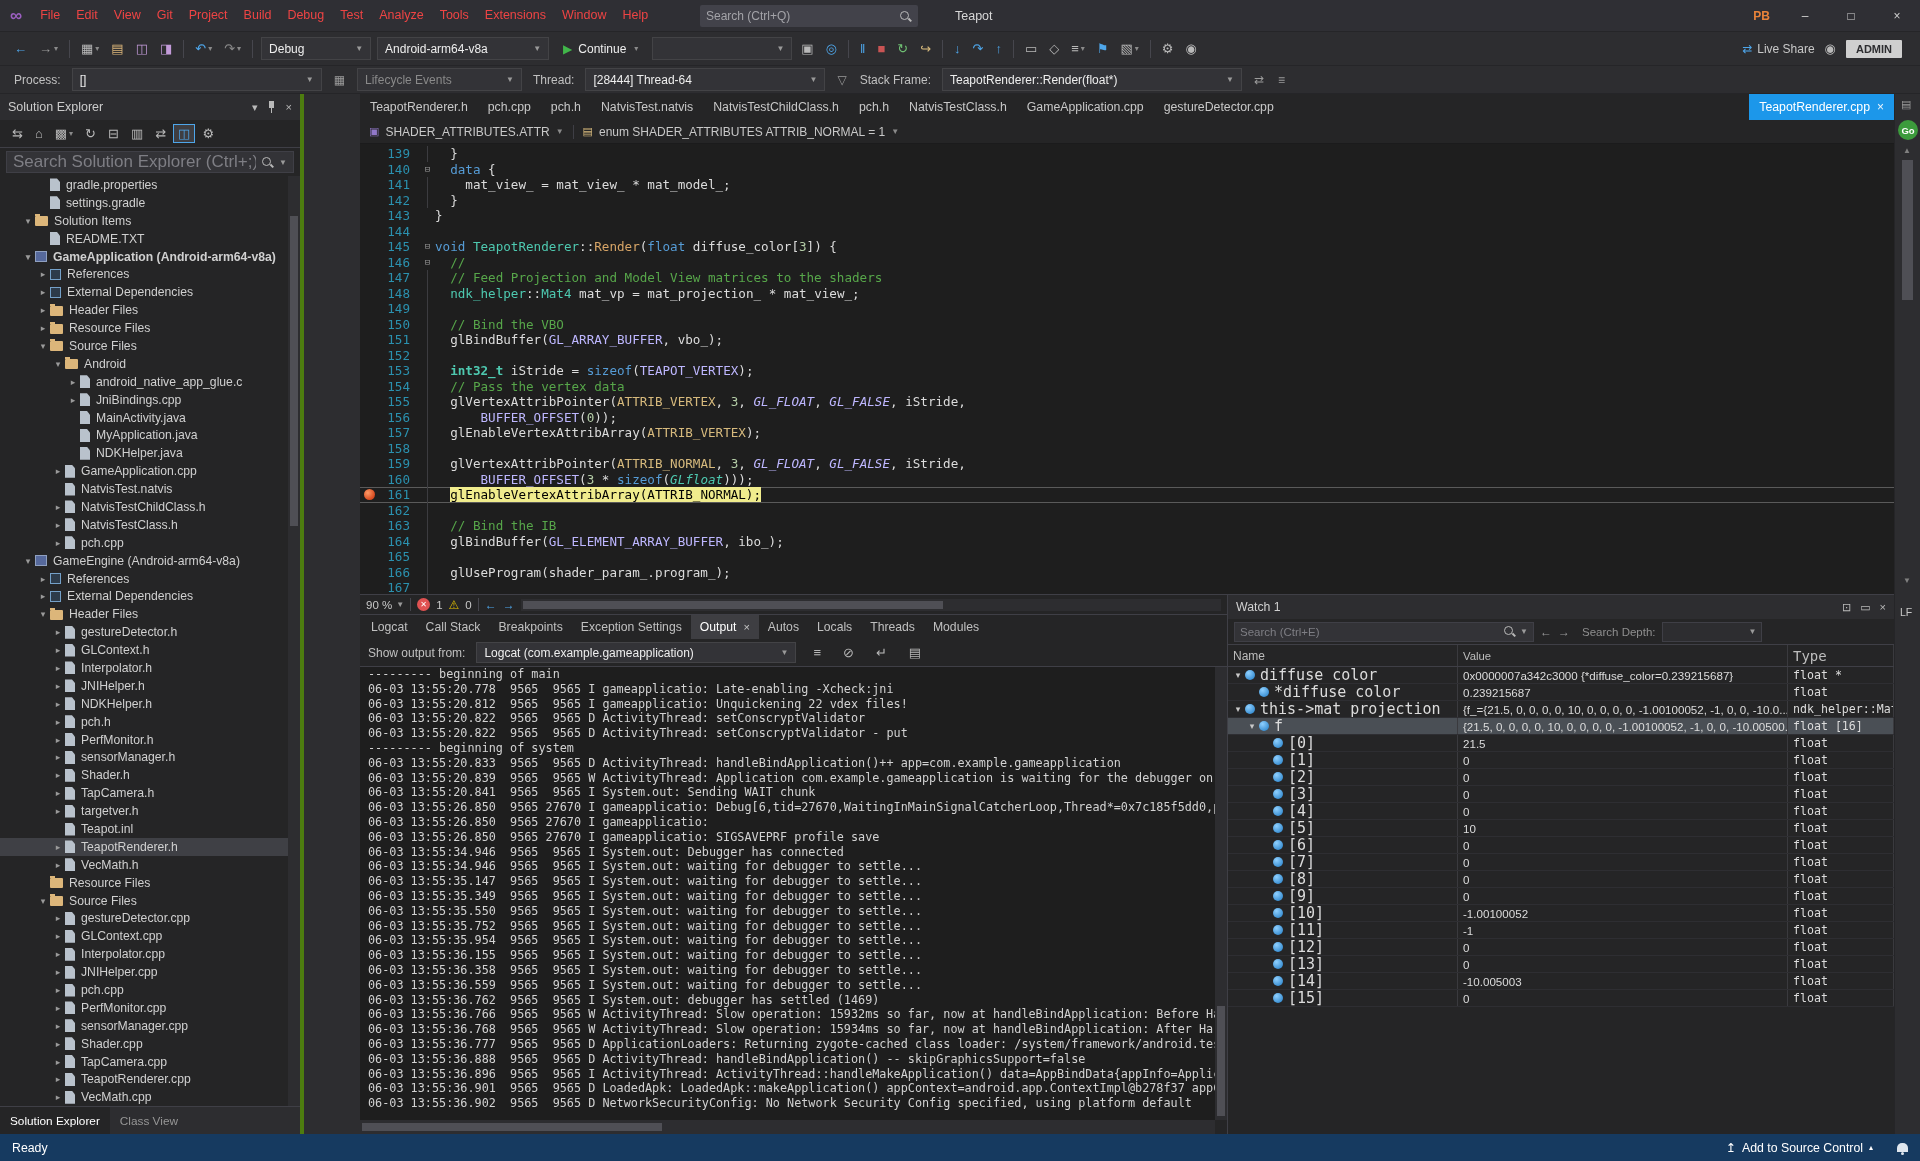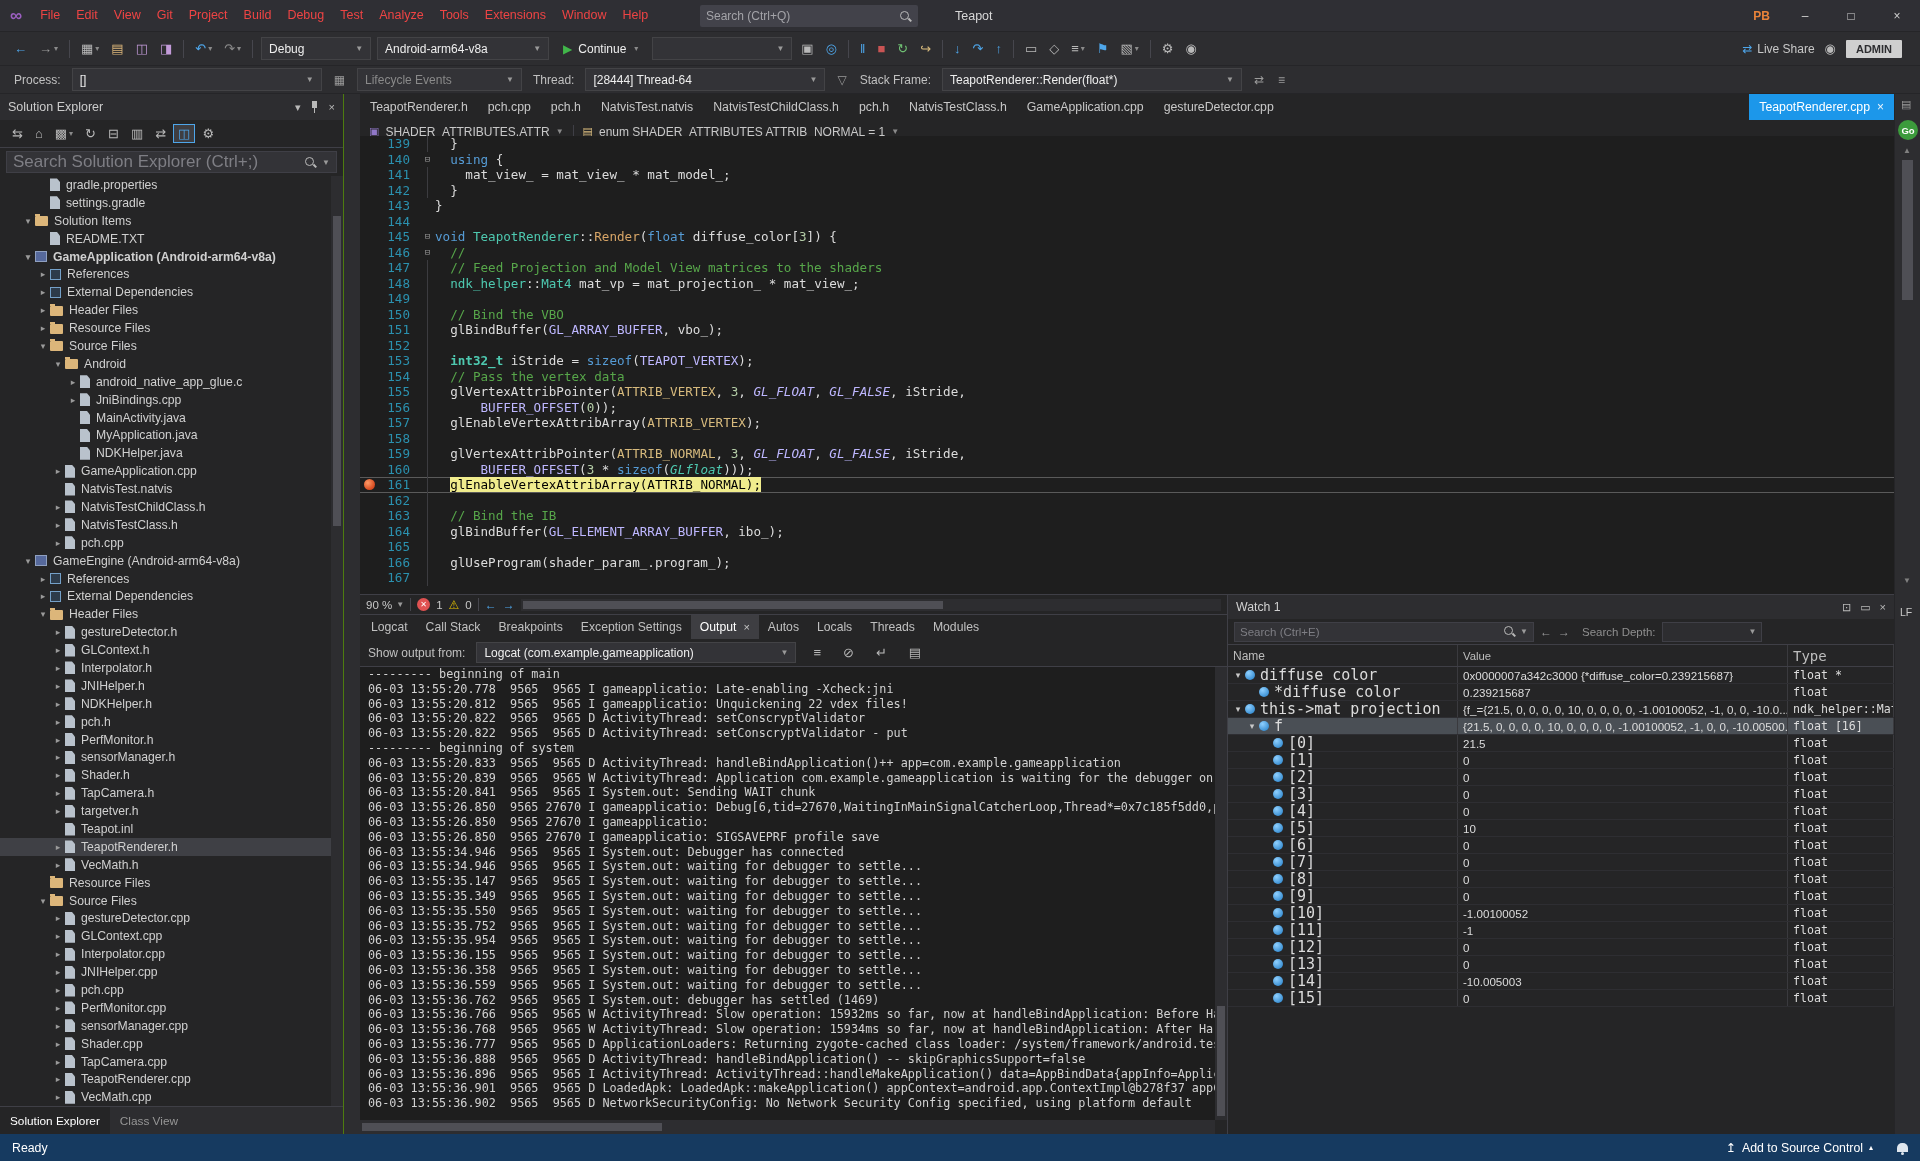--- a/index.html
+++ b/index.html
@@ -48,22 +48,22 @@
   .liveshare{display:inline-flex;align-items:center;gap:5px;font-size:12px;color:#c8c8c8}
   .admin-badge{background:#cfcfcf;color:#2d2d30;font-size:11px;font-weight:bold;
     padding:3px 10px;border-radius:1px}
 
   .debugbar{position:absolute;top:66px;left:0;right:0;height:28px;background:#2d2d30;
     display:flex;align-items:center;padding:0 10px;border-bottom:1px solid #252528;gap:4px}
   .dbg-label{font-size:12px;color:#c0c0c0;padding:0 4px;white-space:nowrap}
   .dbg-icon{font-size:12px;color:#9b9b9b;padding:0 5px}
 
   
-  .se{position:absolute;top:94px;bottom:27px;left:0;width:344px;background:#252526;
-    border-right:1px solid #4d7c0f}
+  .se{position:absolute;top:94px;bottom:27px;left:0;width:304px;background:#252526;
+    border-right:4px solid #4d7c0f}
   .se-head{position:absolute;top:0;left:0;right:0;height:26px;display:flex;align-items:center;
     padding:0 8px;font-size:12.5px;color:#cccccc;background:#2d2d30}
   .se-head-icons{margin-left:auto;display:flex;align-items:center;gap:9px;color:#b9b9b9;font-size:11px}
   .pin-icon{position:relative;width:10px;height:14px;display:inline-block}
   .pin-icon::before{content:"";position:absolute;left:2px;top:1px;width:5px;height:7px;background:#b9b9b9}
   .pin-icon::after{content:"";position:absolute;left:4px;top:8px;width:1px;height:5px;background:#b9b9b9}
   .se-tools{position:absolute;top:26px;left:0;right:0;height:28px;display:flex;align-items:center;
     padding:0 6px;border-bottom:1px solid #3f3f46}
   .se-search{position:absolute;top:54px;left:0;right:0;height:28px;display:flex;align-items:center;padding:3px 6px}
   .se-search-box{flex:1;height:22px;background:#333337;border:1px solid #3f3f46;display:flex;
@@ -98,21 +98,21 @@
   .etab-active{background:var(--accent,#1c97ea);color:#ffffff;margin-left:auto}
   .etab-close{font-size:12px;color:#eaf4fc}
   .bcrumb{position:absolute;top:26px;left:0;right:0;height:24px;background:#252526;
     display:flex;align-items:center;border-bottom:1px solid #1b1b1c;font-size:12px;color:#c8c8c8}
   .bc-seg{display:flex;align-items:center;gap:6px;padding:0 9px;white-space:nowrap}
   .bc-caret{font-size:8px;color:#8a8a8a}
   .bc-div{width:1px;height:14px;background:#3f3f46}
   .bc-icon1{color:#9178c8;font-size:11px}
   .bc-icon2{color:#d7ba7d;font-size:11px}
 
-  .codewrap{position:absolute;top:42px;left:0;right:0;height:450px;background:#1e1e1e;overflow:hidden}
+  .codewrap{position:absolute;top:52px;left:0;right:0;height:450px;background:#1e1e1e;overflow:hidden}
   .cl{display:flex;height:15.5px;line-height:15.5px;font-family:"DejaVu Sans Mono",monospace;
     font-size:12.6px;white-space:pre}
   .bp{width:20px;flex:none;position:relative}
   .bp-dot{position:absolute;left:4px;top:2px;width:11px;height:11px;border-radius:50%;
     background:radial-gradient(circle at 35% 35%,#ff9a66,var(--breakpoint,#d6491f) 70%)}
   .ln{width:40px;flex:none;text-align:right;padding-right:10px;color:#2b91af}
   .fold{width:15px;flex:none;position:relative;text-align:center;color:#9b9b9b;font-size:9px;line-height:15.5px}
   .fold-ln::before{content:"";position:absolute;left:7px;top:0;bottom:0;border-left:1px solid #3c3c40}
   .ct{flex:1;color:#dcdcdc}
   .cl-cur{box-shadow:inset 0 1px 0 #5a5a5a,inset 0 -1px 0 #5a5a5a}
@@ -744,21 +744,21 @@
       <span class="bc-div"></span>
       <span class="bc-seg">
         <span class="bc-icon2">▤</span>
         <span>enum SHADER_ATTRIBUTES ATTRIB_NORMAL = 1</span>
         <span class="bc-caret">▼</span>
       </span>
     </div>
 
     <div class="codewrap" id="code">
         <div class="cl"><span class="bp"></span><span class="ln">139</span><span class="fold fold-ln"></span><span class="ct"><span class="tok-p">  }</span></span></div>
-        <div class="cl"><span class="bp"></span><span class="ln">140</span><span class="fold">⊟</span><span class="ct"><span class="tok-p">  </span><span class="tok-k">using</span><span class="tok-p"> {</span></span></div>
+        <div class="cl"><span class="bp"></span><span class="ln">140</span><span class="fold">⊟</span><span class="ct"><span class="tok-p">  </span><span class="tok-k">data</span><span class="tok-p"> {</span></span></div>
         <div class="cl"><span class="bp"></span><span class="ln">141</span><span class="fold fold-ln"></span><span class="ct"><span class="tok-p">    mat_view_ = mat_view_ * mat_model_;</span></span></div>
         <div class="cl"><span class="bp"></span><span class="ln">142</span><span class="fold fold-ln"></span><span class="ct"><span class="tok-p">  }</span></span></div>
         <div class="cl"><span class="bp"></span><span class="ln">143</span><span class="fold"></span><span class="ct"><span class="tok-p">}</span></span></div>
         <div class="cl"><span class="bp"></span><span class="ln">144</span><span class="fold"></span><span class="ct"></span></div>
         <div class="cl"><span class="bp"></span><span class="ln">145</span><span class="fold">⊟</span><span class="ct"><span class="tok-k">void</span><span class="tok-p"> </span><span class="tok-t">TeapotRenderer</span><span class="tok-p">::</span><span class="tok-f">Render</span><span class="tok-p">(</span><span class="tok-k">float</span><span class="tok-p"> diffuse_color[</span><span class="tok-num">3</span><span class="tok-p">]) {</span></span></div>
         <div class="cl"><span class="bp"></span><span class="ln">146</span><span class="fold">⊟</span><span class="ct"><span class="tok-p">  </span><span class="tok-c">//</span></span></div>
         <div class="cl"><span class="bp"></span><span class="ln">147</span><span class="fold fold-ln"></span><span class="ct"><span class="tok-p">  </span><span class="tok-c">// Feed Projection and Model View matrices to the shaders</span></span></div>
         <div class="cl"><span class="bp"></span><span class="ln">148</span><span class="fold fold-ln"></span><span class="ct"><span class="tok-p">  </span><span class="tok-t">ndk_helper</span><span class="tok-p">::</span><span class="tok-t">Mat4</span><span class="tok-p"> mat_vp = mat_projection_ * mat_view_;</span></span></div>
         <div class="cl"><span class="bp"></span><span class="ln">149</span><span class="fold fold-ln"></span><span class="ct"></span></div>
         <div class="cl"><span class="bp"></span><span class="ln">150</span><span class="fold fold-ln"></span><span class="ct"><span class="tok-p">  </span><span class="tok-c">// Bind the VBO</span></span></div>

